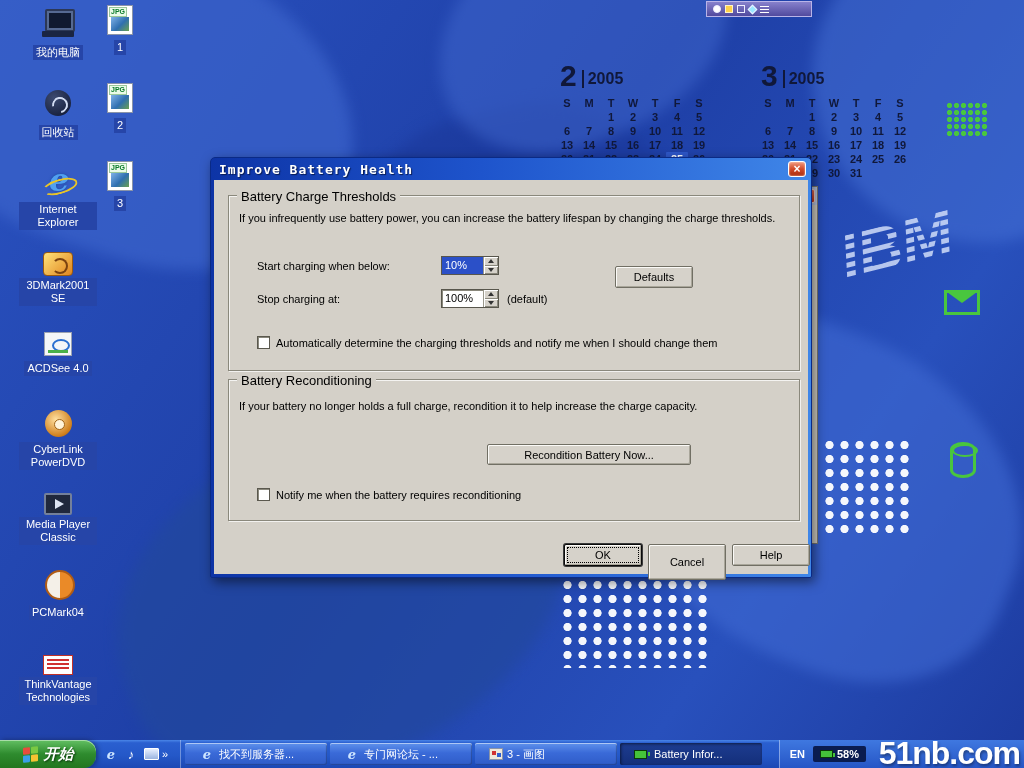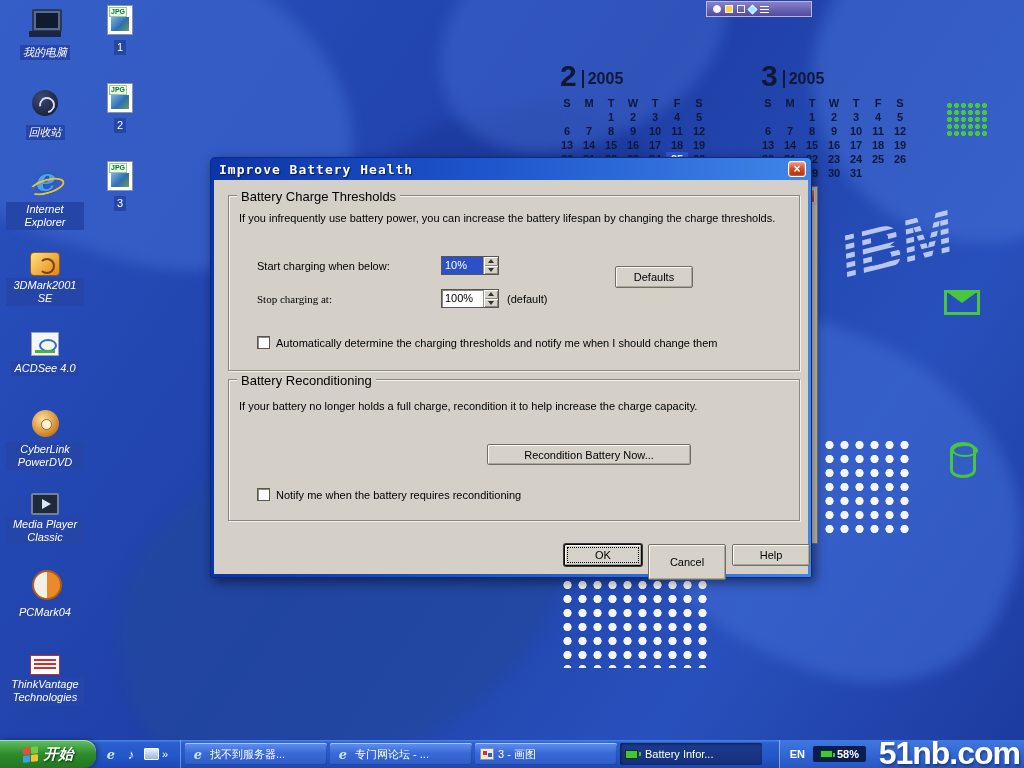--- a/index.html
+++ b/index.html
@@ -41,21 +41,21 @@
   .cal-head { display:flex; align-items:flex-end; gap:5px; height:34px; margin:0 0 3px 4px; }
   .cal-num { font-size:30px; font-weight:bold; line-height:28px; }
   .cal-year { font-size:16px; font-weight:bold; border-left:2px solid #10183a; padding-left:4px; margin-bottom:2px; }
   .cal-row { white-space:nowrap; height:14px; }
   .cal-cell { display:inline-block; width:22px; text-align:center; font-size:11px; font-weight:bold; line-height:14px; }
   .cal-dow .cal-cell { font-weight:bold; }
   .cal-cell.hl { background:#2e57c8; color:#fff; border-radius:1px; }
 
   
   .icon-col { position:absolute; top:0; width:88px; height:745px; z-index:2; }
-  #colA { left:2px;font-style:italic; } #colB { left:90px; width:66px; }
+  #colA { left:15px; } #colB { left:90px; width:66px; }
   .desktop-icon { position:absolute; left:0; width:86px; text-align:center; cursor:default; }
   #colB .desktop-icon { width:60px; }
   .icon-label { display:inline-block; max-width:78px; font-size:11px; line-height:13px; color:#fff;
     background:#2645a8; padding:1px 3px; }
   .art { width:36px; height:32px; margin:0 auto 2px; position:relative; }
 
   .art-computer::before { content:""; position:absolute; left:5px; top:1px; width:26px; height:19px;
     background:#101a30; border:2px solid #2c3856; border-radius:2px; box-shadow:inset 0 0 0 2px #566a92; }
   .art-computer::after { content:""; position:absolute; left:2px; top:23px; width:32px; height:6px;
     background:#1a2542; border-radius:1px; }
@@ -129,21 +129,21 @@
 
   .group { position:absolute; border:1px solid #8a887c;
     box-shadow:inset 1px 1px 0 rgba(255,255,255,.75), 1px 1px 0 rgba(255,255,255,.7); }
   .g1 { left:14px; top:15px; width:572px; height:176px; }
   .g2 { left:14px; top:199px; width:572px; height:142px; }
   .legend { position:absolute; top:-7px; left:8px; background:#d4d0c8; padding:0 4px; font-size:13px; }
   .desc { position:absolute; font-size:11px; }
   .g1 .desc { left:10px; top:16px; right:8px; }
   .g2 .desc { left:10px; top:20px; right:8px; }
   .fld-label { position:absolute; font-size:11px; }
-  .l1 { left:28px; top:64px; } .l2 { left:28px; top:97px;font-family:Liberation Serif, serif; }
+  .l1 { left:28px; top:64px; } .l2 { left:28px; top:97px; }
   .note { position:absolute; left:278px; top:97px; font-size:11px; }
 
   .spin { position:absolute; width:58px; height:19px; background:#fff; border:1px solid #58564c;
     box-shadow:inset 1px 1px 0 #8a887c; display:flex; }
   .s1 { left:212px; top:60px; } .s2 { left:212px; top:93px; }
   .spin-val { flex:1; font-size:11px; padding:2px 2px 0 3px; }
   .spin-val.sel { background:#2b50c8; color:#fff; }
   .spin-arrows { width:15px; display:flex; flex-direction:column; border-left:1px solid #9a988c; }
   .sp-up,.sp-dn { flex:1; background:#d6d2ca; position:relative;
     box-shadow:inset 1px 1px 0 #fff, inset -1px -1px 0 #8a887c; }
@@ -183,21 +183,21 @@
   .win-flag i:nth-child(3){background:#3aa0e8} .win-flag i:nth-child(4){background:#f5c332}
   .quick-launch { display:flex; align-items:center; gap:2px; padding:0 6px;
     border-right:1px solid rgba(255,255,255,.35); }
   .ql { width:18px; height:20px; display:flex; align-items:center; justify-content:center;
     color:#fff; font-size:13px; }
   .ql-ie { font-family:"DejaVu Serif",serif; font-style:italic; font-weight:bold; color:#cfe6ff; }
   .ql-show-desktop::before { content:""; width:13px; height:10px; border:1px solid #fff;
     background:linear-gradient(#e8f0ff,#9ab4e0); border-radius:1px; }
   .ql-chevron { width:12px; font-size:11px; color:#fff; }
   .tasks { flex:1; display:flex; gap:3px; padding:3px 4px; overflow:hidden; }
-  .task { flex:0 0 142px; display:flex; align-items:center; gap:4px; padding:0 5px; border-radius:2px;
+  .task { flex:0 0 142px; display:flex; align-items:center; gap:4px; padding:0 14px; border-radius:2px;
     color:#fff; font-size:11px; background:linear-gradient(#5f92ec,#3a6ad8 45%,#2f5cc8);
     box-shadow:inset 0 1px 0 rgba(255,255,255,.5), inset -1px -1px 1px rgba(0,0,0,.25); }
   .task.active { background:linear-gradient(#1d3c90,#142f7a);
     box-shadow:inset 1px 1px 3px rgba(0,0,0,.55); }
   .task-label { white-space:nowrap; overflow:hidden; }
   .task-ic { width:16px; height:16px; flex:none; display:flex; align-items:center; justify-content:center; }
   .ti-ie::before { content:"e"; font-family:"DejaVu Serif",serif; font-style:italic; font-weight:bold;
     font-size:13px; color:#cfe6ff; }
   .ti-paint { background:#eee8da; border:1px solid #8a94a8; width:14px; height:12px; position:relative; }
   .ti-paint::before { content:""; position:absolute; left:2px; top:2px; width:4px; height:4px;

